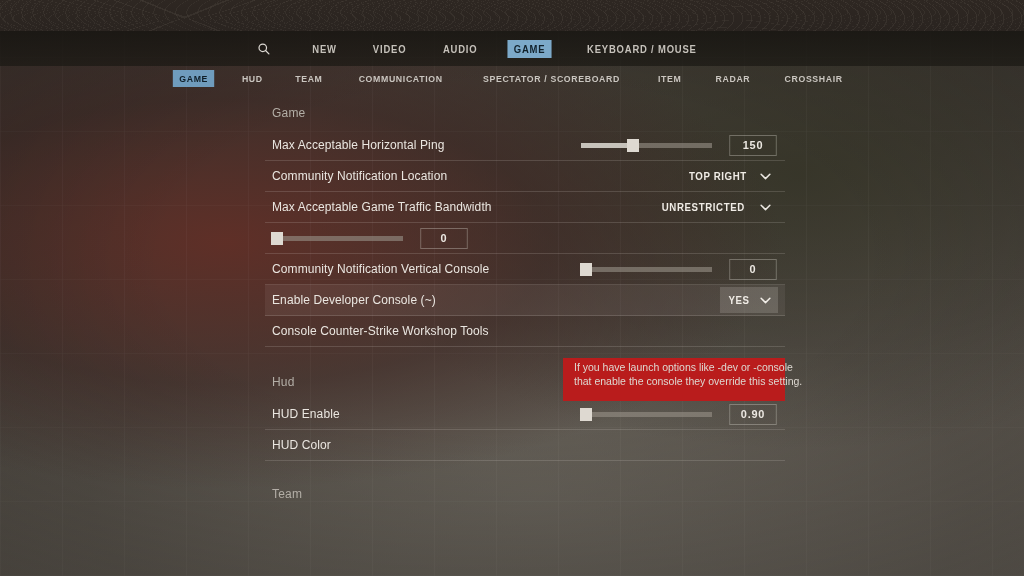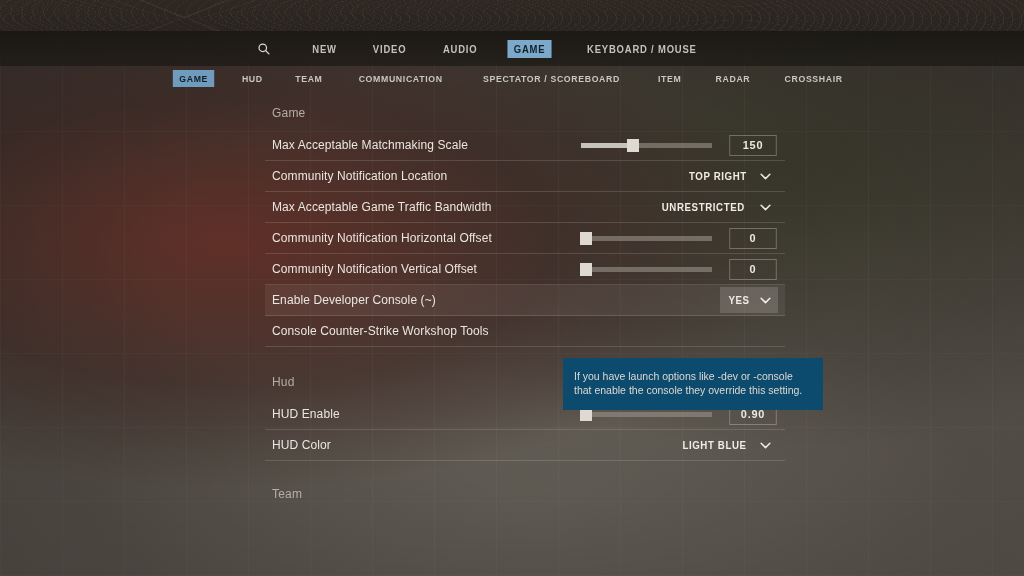--- a/index.html
+++ b/index.html
@@ -257,23 +257,23 @@
     letter-spacing: 0.7px;
     transform: scaleX(0.88);
   }
   .chev { display: block; }
 
   
   .tooltip {
     position: absolute;
     left: 563px;
     top: 358px;
-    width: 260px;
-    background: #0c4a6e;
-    padding: 11px 11px 12px 11px;
+    width: 222px;
+    background: #b91c1c;
+    padding: 2px 11px 12px 11px;
     z-index: 40;
   }
   .tooltip-line {
     font-size: 10.5px;
     color: #ded9d2;
     line-height: 1.38;
     white-space: nowrap;
   }
 </style>
 </head>
@@ -341,21 +341,21 @@
     <div class="subtab">ITEM</div>
     <div class="subtab">RADAR</div>
     <div class="subtab">CROSSHAIR</div>
   </div>
 
   <div class="panel">
 
     <div class="section-title">Game</div>
 
     <div class="row">
-      <div class="row-label">Max Acceptable Matchmaking Scale</div>
+      <div class="row-label">Max Acceptable Horizontal Ping</div>
       <div class="slider-wrap">
         <div class="slider-track">
           <div class="slider-fill" style="width: 40%;"></div>
           <div class="slider-handle" style="left: 40%;"></div>
         </div>
       </div>
       <div class="value-box">150</div>
     </div>
 
     <div class="row">
@@ -374,32 +374,31 @@
       <div class="row-spacer"></div>
       <div class="dropdown">
         <span class="dropdown-value">UNRESTRICTED</span>
         <svg class="chev" width="11" height="7" viewBox="0 0 12 8" aria-hidden="true">
           <path d="M1 1.4 L6 6.4 L11 1.4" fill="none" stroke="#ece8e2" stroke-width="1.7" stroke-linecap="round" stroke-linejoin="round"></path>
         </svg>
       </div>
     </div>
 
     <div class="row">
-      <div class="row-label">Community Notification Horizontal Offset</div>
       <div class="slider-wrap">
         <div class="slider-track">
           <div class="slider-fill" style="width: 4%;"></div>
           <div class="slider-handle" style="left: 4%;"></div>
         </div>
       </div>
       <div class="value-box">0</div>
     </div>
 
     <div class="row">
-      <div class="row-label">Community Notification Vertical Offset</div>
+      <div class="row-label">Community Notification Vertical Console</div>
       <div class="slider-wrap">
         <div class="slider-track">
           <div class="slider-fill" style="width: 4%;"></div>
           <div class="slider-handle" style="left: 4%;"></div>
         </div>
       </div>
       <div class="value-box">0</div>
     </div>
 
     <div class="row hovered">
@@ -427,26 +426,20 @@
           <div class="slider-fill" style="width: 4%;"></div>
           <div class="slider-handle" style="left: 4%;"></div>
         </div>
       </div>
       <div class="value-box">0.90</div>
     </div>
 
     <div class="row">
       <div class="row-label">HUD Color</div>
       <div class="row-spacer"></div>
-      <div class="dropdown">
-        <span class="dropdown-value">LIGHT BLUE</span>
-        <svg class="chev" width="11" height="7" viewBox="0 0 12 8" aria-hidden="true">
-          <path d="M1 1.4 L6 6.4 L11 1.4" fill="none" stroke="#ece8e2" stroke-width="1.7" stroke-linecap="round" stroke-linejoin="round"></path>
-        </svg>
-      </div>
     </div>
 
     <div class="section-title" style="padding-top:26px;">Team</div>
 
   </div>
 
   <div class="tooltip">
     <div class="tooltip-line">If you have launch options like -dev or -console</div>
     <div class="tooltip-line">that enable the console they override this setting.</div>
   </div>

